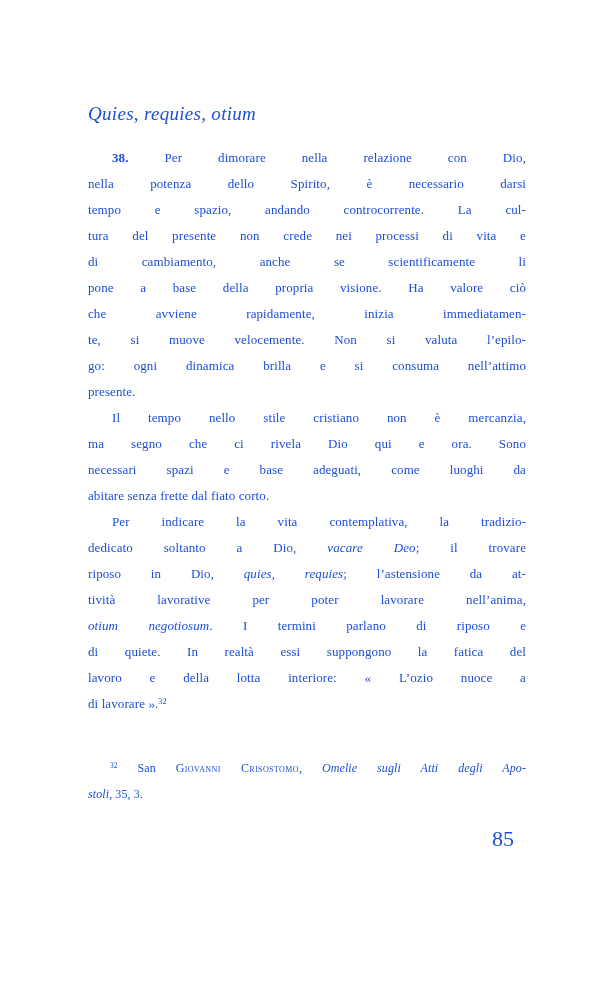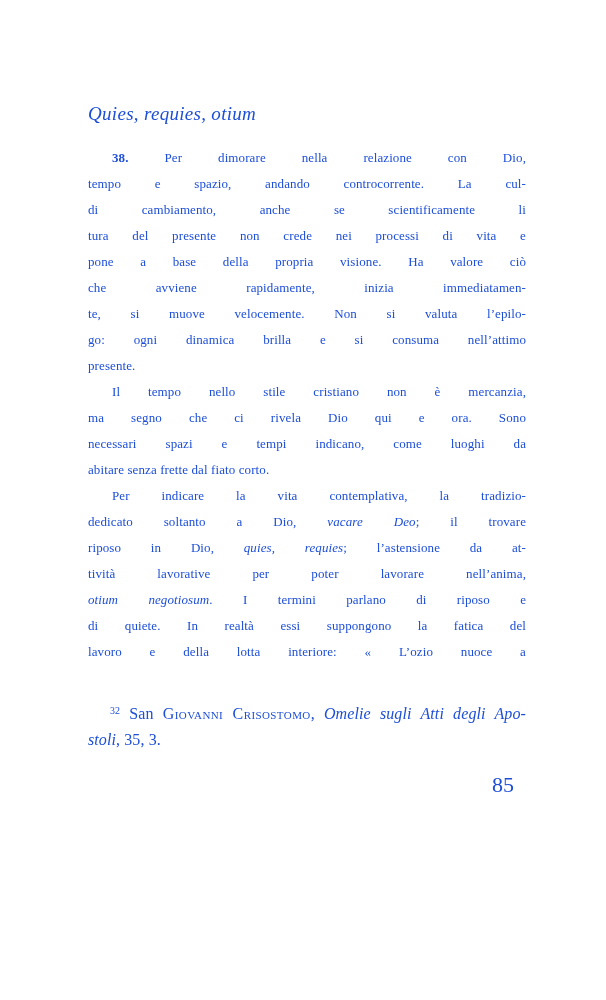--- a/index.html
+++ b/index.html
@@ -41,21 +41,21 @@
   }
   .ln-last {
     text-align: justify;
     text-align-last: left;
   }
   .ln-indent {
     text-indent: 24px;
   }
   .footnote {
     margin-top: 37px;
-    font-size: 16px;
+    font-size: 12px;
     line-height: 24px;
   }
   .footnote .ln-indent {
     text-indent: 22px;
   }
   .page-number {
     margin-top: 20px;
     font-size: 22px;
     text-align: right;
     padding-right: 12px;
@@ -75,43 +75,45 @@
 <body>
 
 <div class="page">
   <div class="text-block">
 
     <div class="running-head">Quies, requies, otium</div>
 
     <div class="body-text">
         <div class="para">
           <div class="ln ln-indent"><span class="s-b">38.</span><span class="s-n"> Per dimorare nella relazione con Dio,</span></div>
+          <div class="ln"><span class="s-n">nella potenza dello Spirito, è necessario darsi</span></div>
           <div class="ln"><span class="s-n">tempo e spazio, andando controcorrente. La cul-</span></div>
+          <div class="ln"><span class="s-n">tura del presente non crede nei processi di vita e</span></div>
           <div class="ln"><span class="s-n">di cambiamento, anche se scientificamente li</span></div>
-          <div class="ln"><span class="s-n">tura del presente non crede nei processi di vita e</span></div>
           <div class="ln"><span class="s-n">pone a base della propria visione. Ha valore ciò</span></div>
           <div class="ln"><span class="s-n">che avviene rapidamente, inizia immediatamen-</span></div>
           <div class="ln"><span class="s-n">te, si muove velocemente. Non si valuta l’epilo-</span></div>
           <div class="ln"><span class="s-n">go: ogni dinamica brilla e si consuma nell’attimo</span></div>
           <div class="ln ln-last"><span class="s-n">presente.</span></div>
         </div>
         <div class="para">
           <div class="ln ln-indent"><span class="s-n">Il tempo nello stile cristiano non è mercanzia,</span></div>
           <div class="ln"><span class="s-n">ma segno che ci rivela Dio qui e ora. Sono</span></div>
-          <div class="ln"><span class="s-n">necessari spazi e tempi indicano, come luoghi da</span></div>
+          <div class="ln"><span class="s-n">necessari spazi e base adeguati, come luoghi da</span></div>
           <div class="ln ln-last"><span class="s-n">abitare senza frette dal fiato corto.</span></div>
         </div>
         <div class="para">
           <div class="ln ln-indent"><span class="s-n">Per indicare la vita contemplativa, la tradizio-</span></div>
           <div class="ln"><span class="s-n">dedicato soltanto a Dio, </span><span class="s-i">vacare Deo</span><span class="s-n">; il trovare</span></div>
           <div class="ln"><span class="s-n">riposo in Dio, </span><span class="s-i">quies, requies</span><span class="s-n">; l’astensione da at-</span></div>
           <div class="ln"><span class="s-n">tività lavorative per poter lavorare nell’anima,</span></div>
           <div class="ln"><span class="s-i">otium negotiosum</span><span class="s-n">. I termini parlano di riposo e</span></div>
           <div class="ln"><span class="s-n">di quiete. In realtà essi suppongono la fatica del</span></div>
           <div class="ln"><span class="s-n">lavoro e della lotta interiore: « L’ozio nuoce a</span></div>
+          <div class="ln ln-last"><span class="s-n">di lavorare ».</span><span class="s-sup">32</span></div>
         </div>
       </div>
 
     <div class="footnote">
         <div class="para">
           <div class="ln ln-indent"><span class="s-sup">32</span><span class="s-n"> San </span><span class="s-sc">Giovanni Crisostomo</span><span class="s-n">, </span><span class="s-i">Omelie sugli Atti degli Apo-</span></div>
           <div class="ln ln-last"><span class="s-i">stoli</span><span class="s-n">, 35, 3.</span></div>
         </div>
       </div>
 

